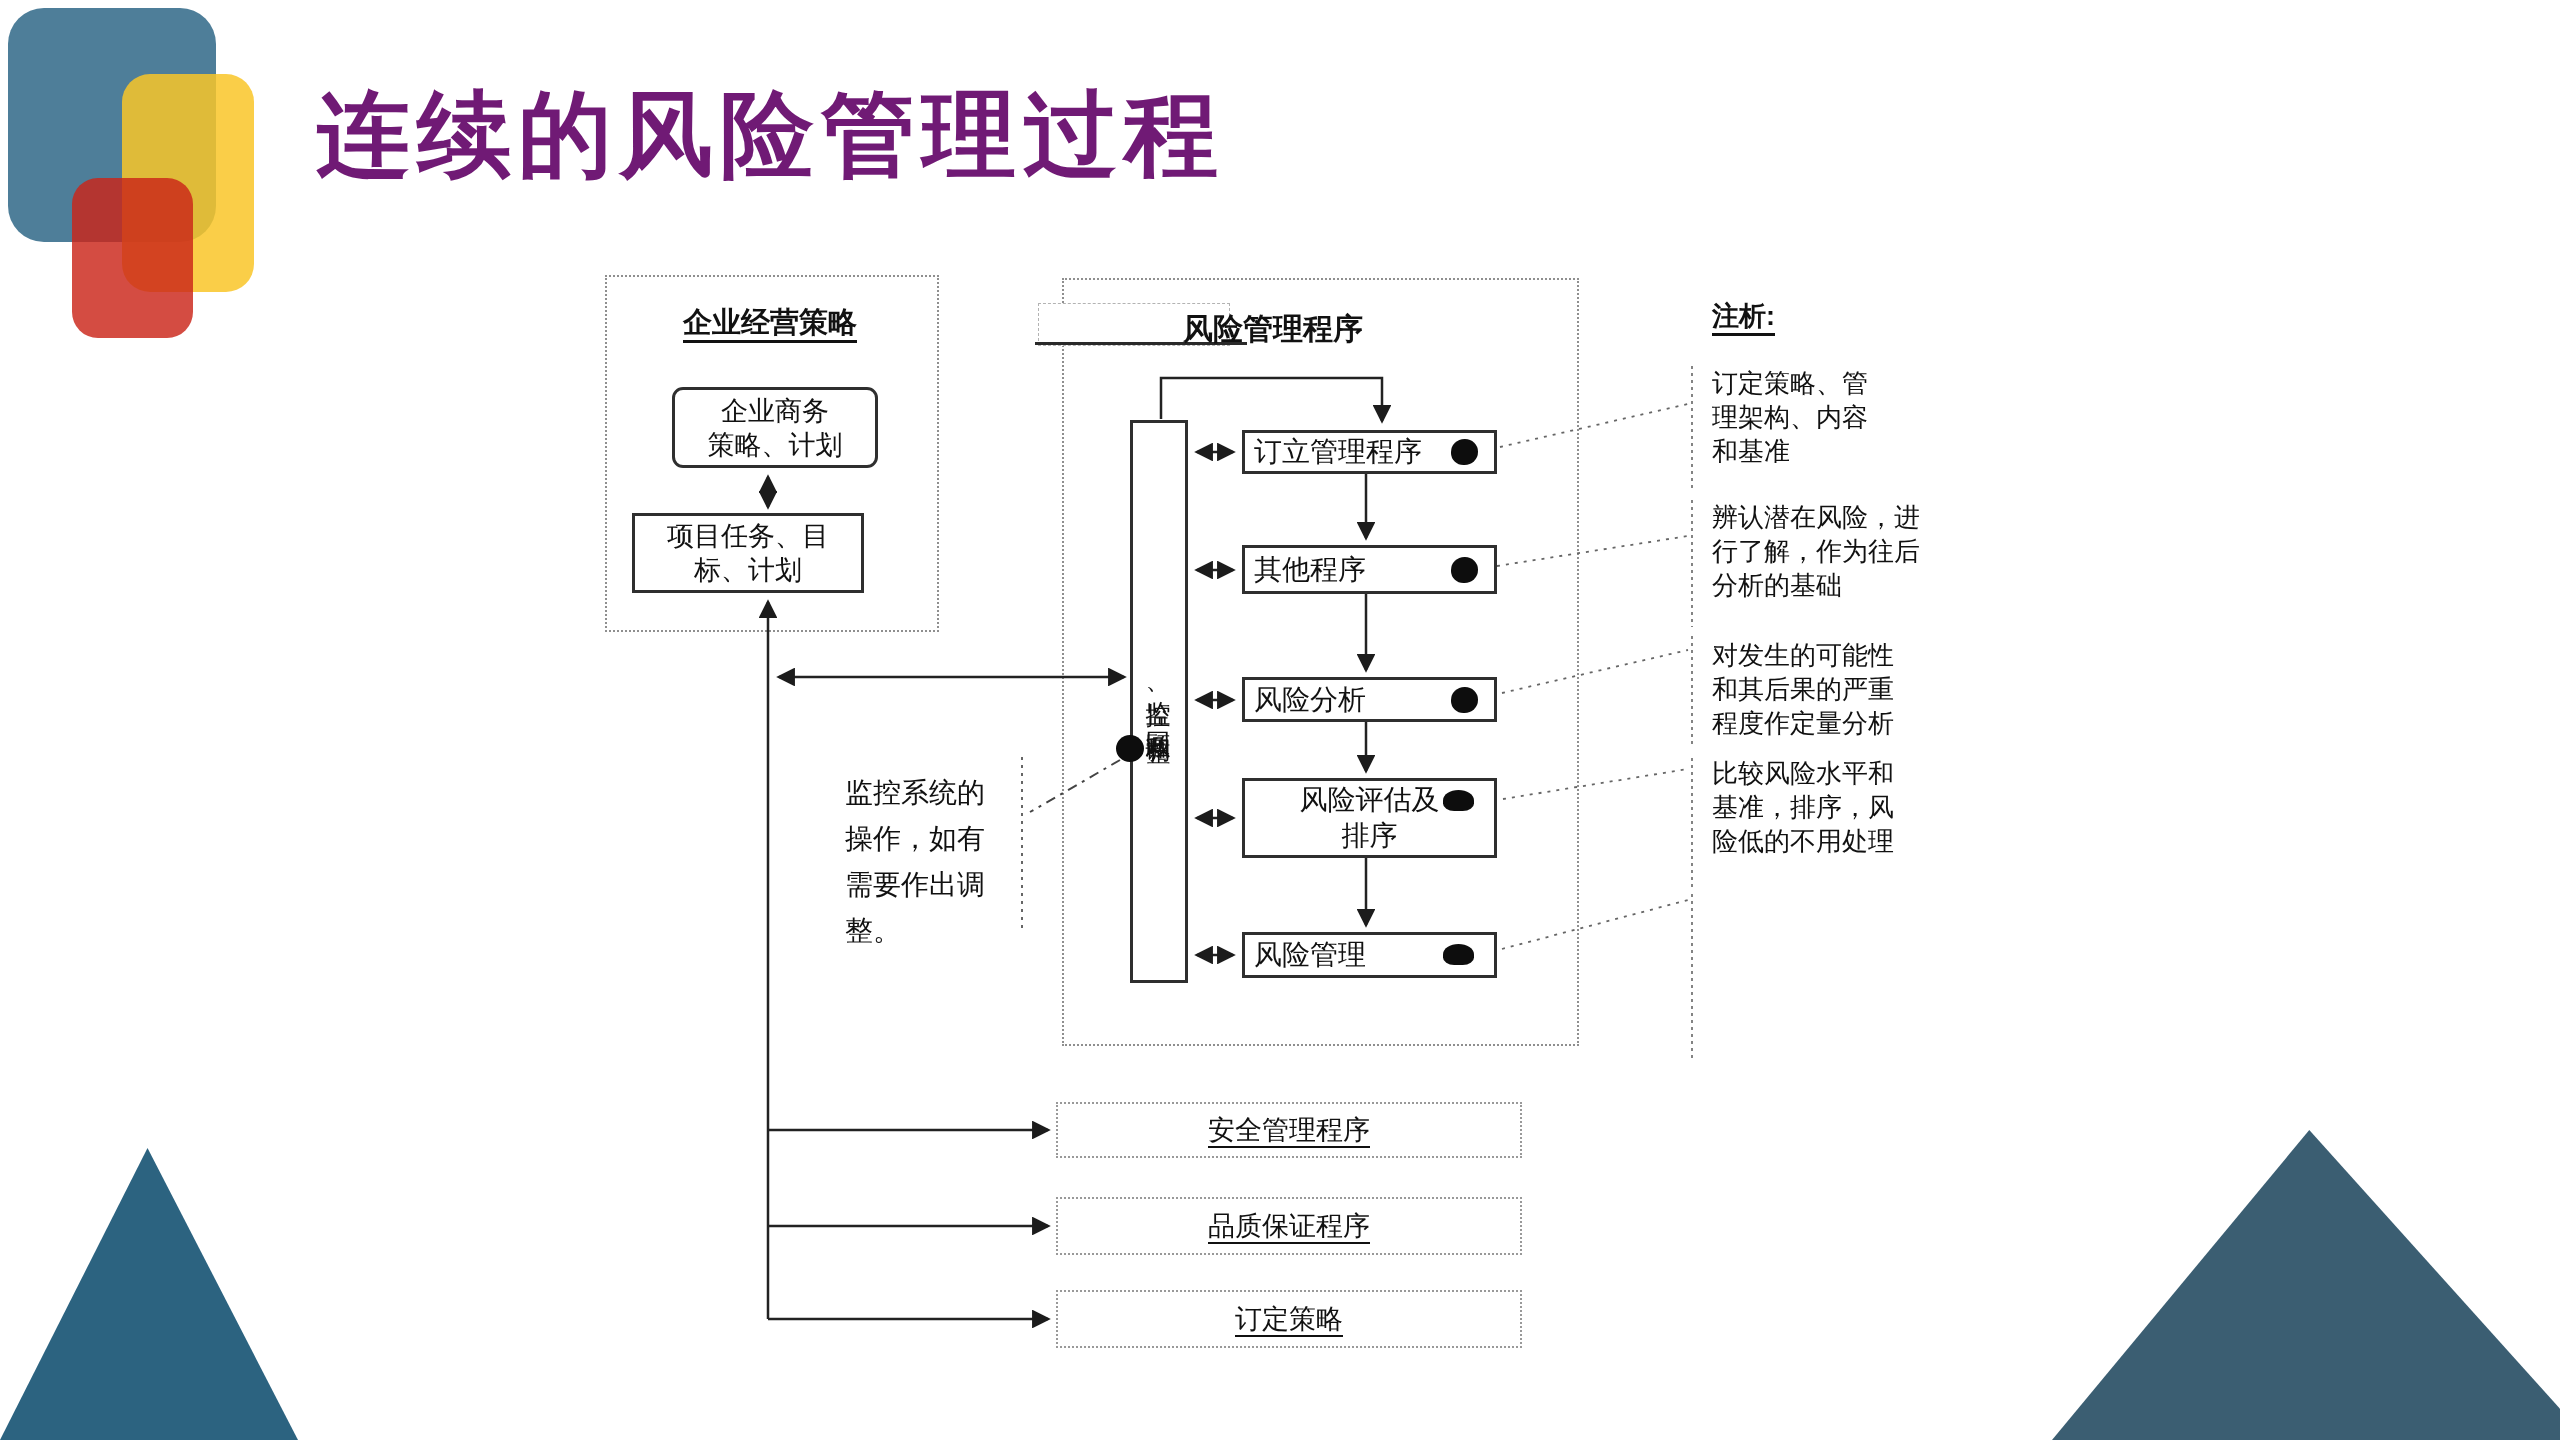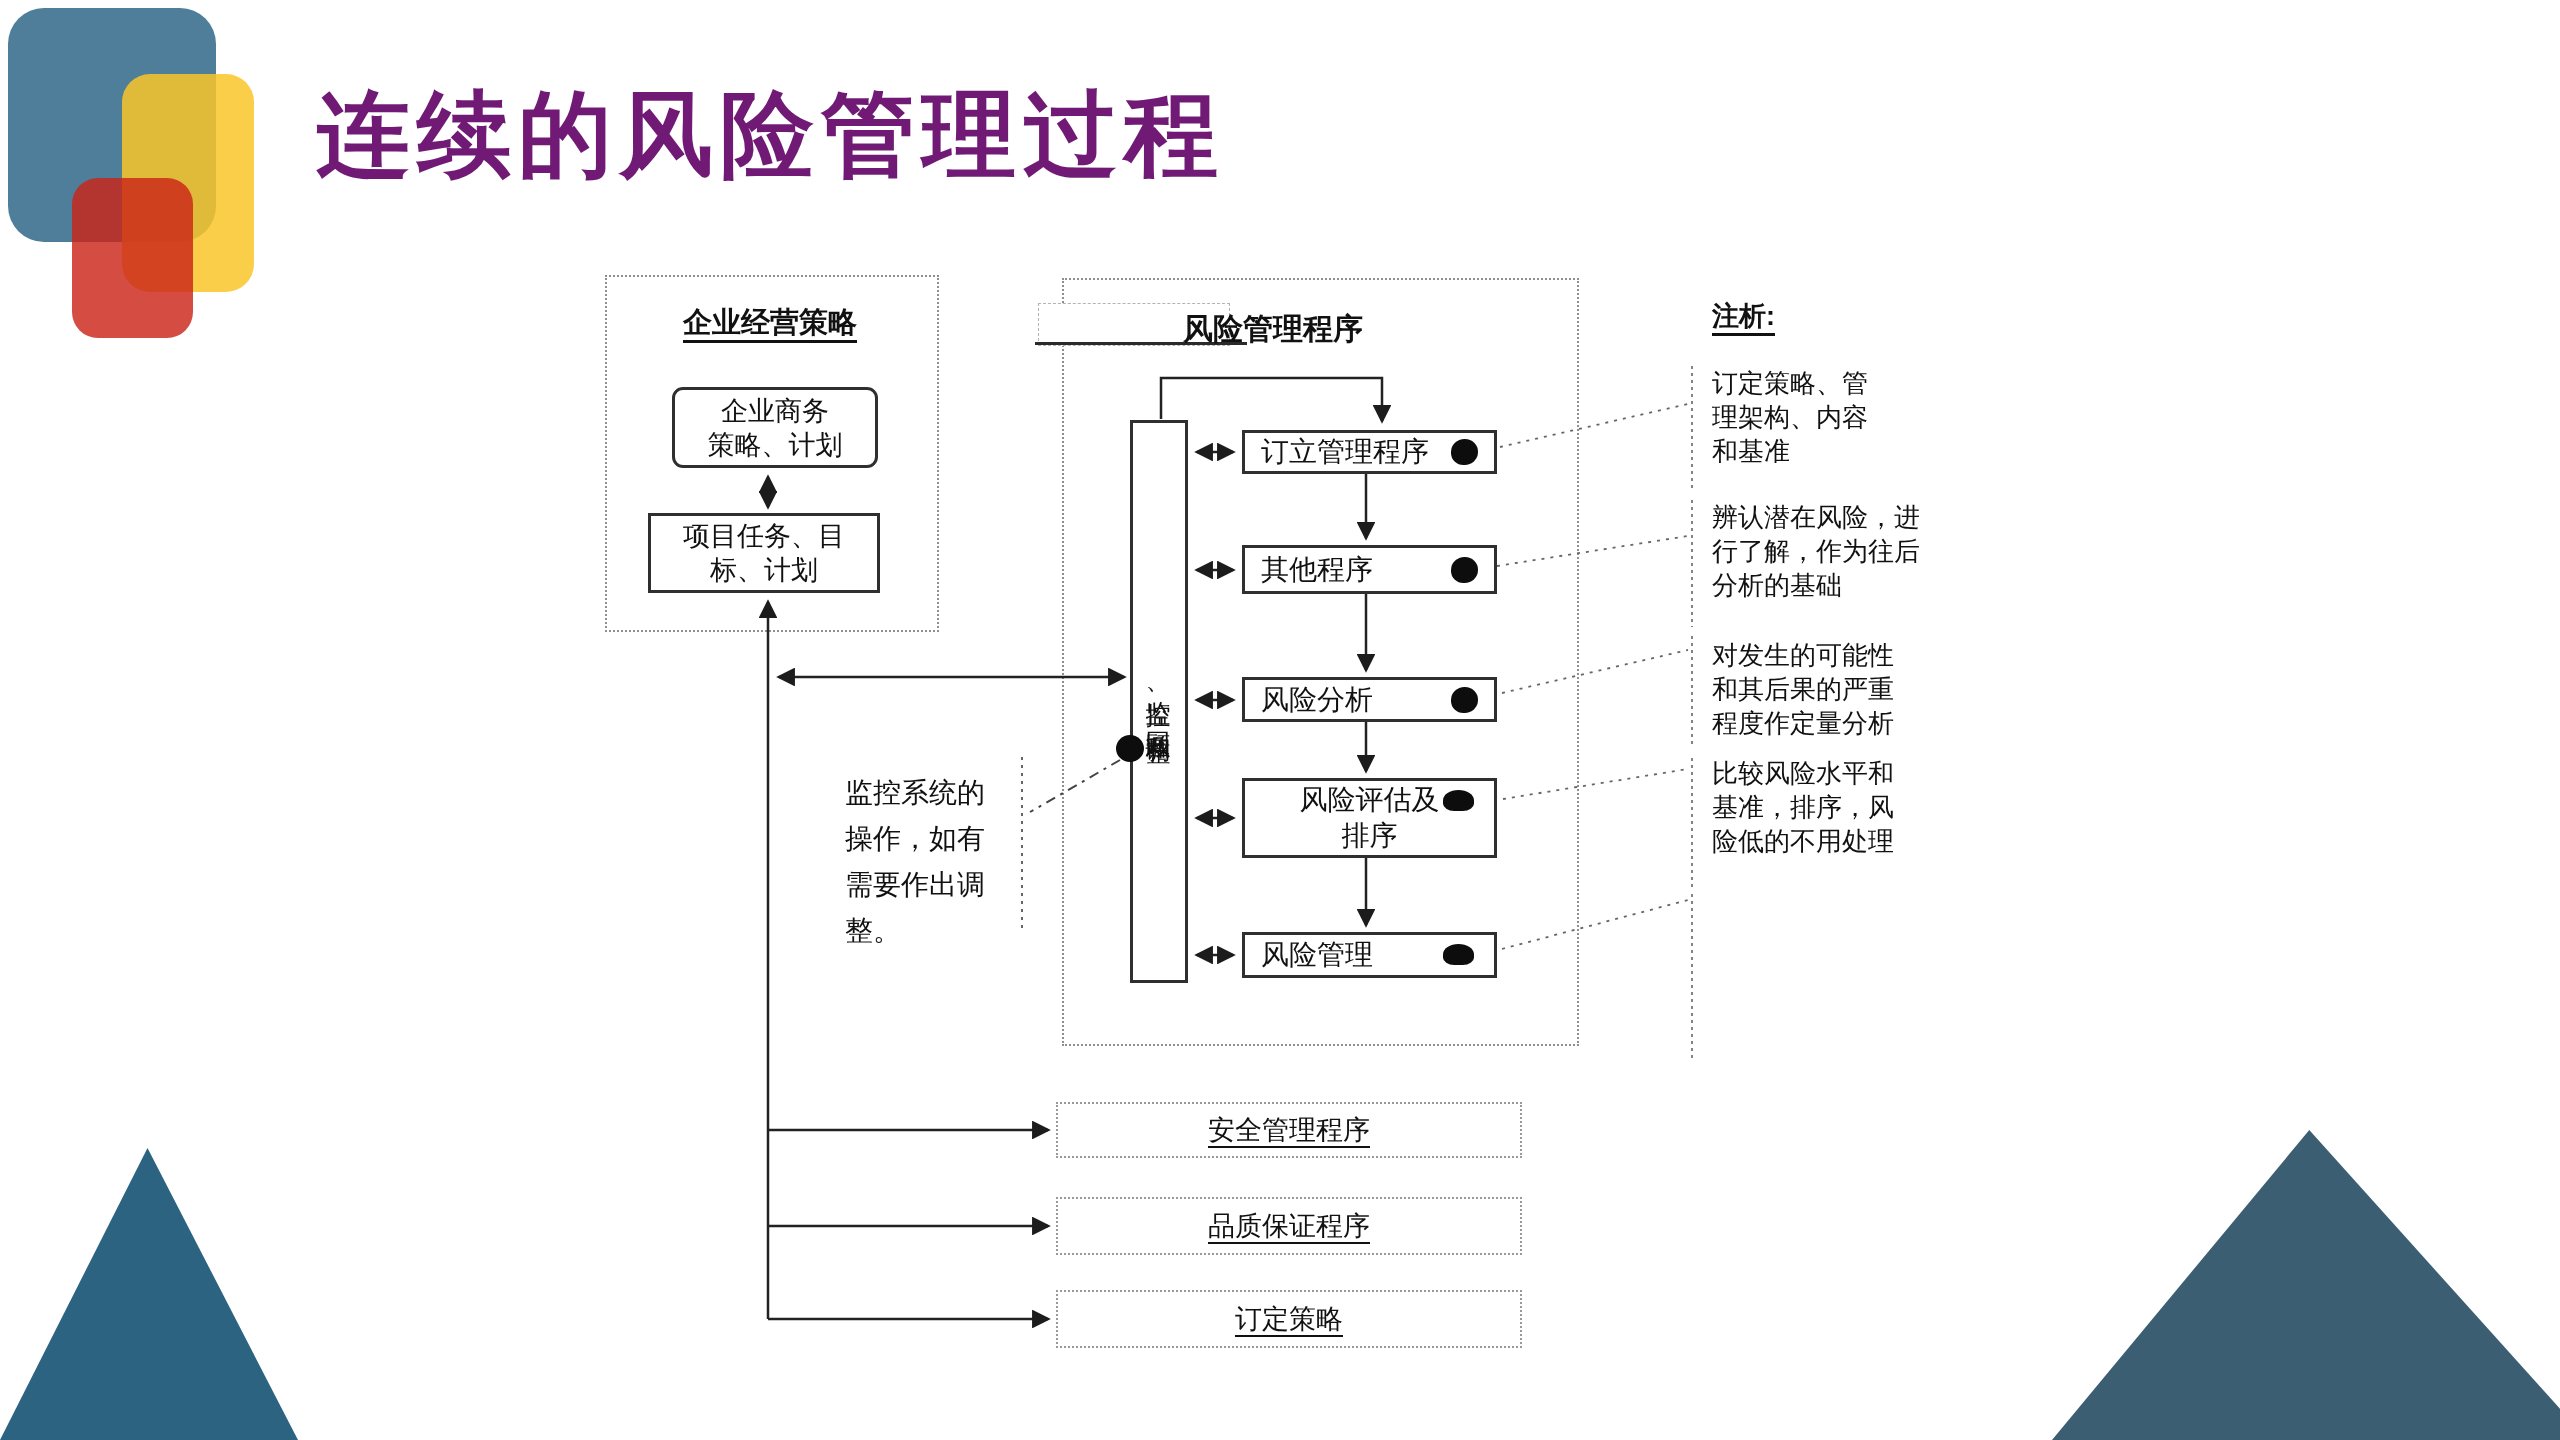--- a/index.html
+++ b/index.html
@@ -27,23 +27,23 @@
   .left-heading{left:605px;top:303px;width:330px;text-align:center;font-size:29px;font-weight:700;}
   .uline{text-decoration:underline;text-underline-offset:8px;text-decoration-thickness:2.5px;}
   .center-heading{left:1183px;top:309px;font-size:30px;font-weight:700;white-space:nowrap;}
   .white-patch{left:1038px;top:303px;width:190px;height:41px;background:#fff;border:1px dashed #b3b3b3;}
   .header-underline{left:1035px;top:342px;width:212px;height:3px;background:#2a2a2a;}
   .notes-heading{left:1712px;top:298px;font-size:27px;font-weight:700;}
   
   .solidbox{border:3px solid #2f2f2f;display:flex;align-items:center;box-sizing:border-box;}
   .ml{white-space:pre-line;}
   .boxA{left:672px;top:387px;width:206px;height:81px;justify-content:center;text-align:center;font-size:27px;line-height:34px;border-radius:11px;}
-  .boxB{left:648px;top:513px;width:232px;height:80px;justify-content:center;text-align:center;font-size:27px;line-height:34px;}
-  
-  .step{left:1242px;width:255px;font-size:28px;padding-left:16px;}
+  .boxB{left:632px;top:513px;width:232px;height:80px;justify-content:center;text-align:center;font-size:27px;line-height:34px;}
+  
+  .step{left:1242px;width:255px;font-size:28px;padding-left:9px;}
   .step1{top:430px;height:44px;}
   .step2{top:545px;height:49px;}
   .step3{top:677px;height:45px;}
   .step4{top:778px;height:80px;padding-left:0;justify-content:center;text-align:center;line-height:36px;}
   .step5{top:932px;height:46px;}
   .bullet{position:absolute;background:#0d0d0d;}
   .bullet-round{width:27px;height:26px;border-radius:50% 48% 50% 46%;right:16px;top:50%;transform:translateY(-50%);}
   .bullet-bowl{width:31px;height:21px;border-radius:50% 50% 36% 36%;right:20px;}
   .b4{top:9px;}
   .b5{top:9px;}

